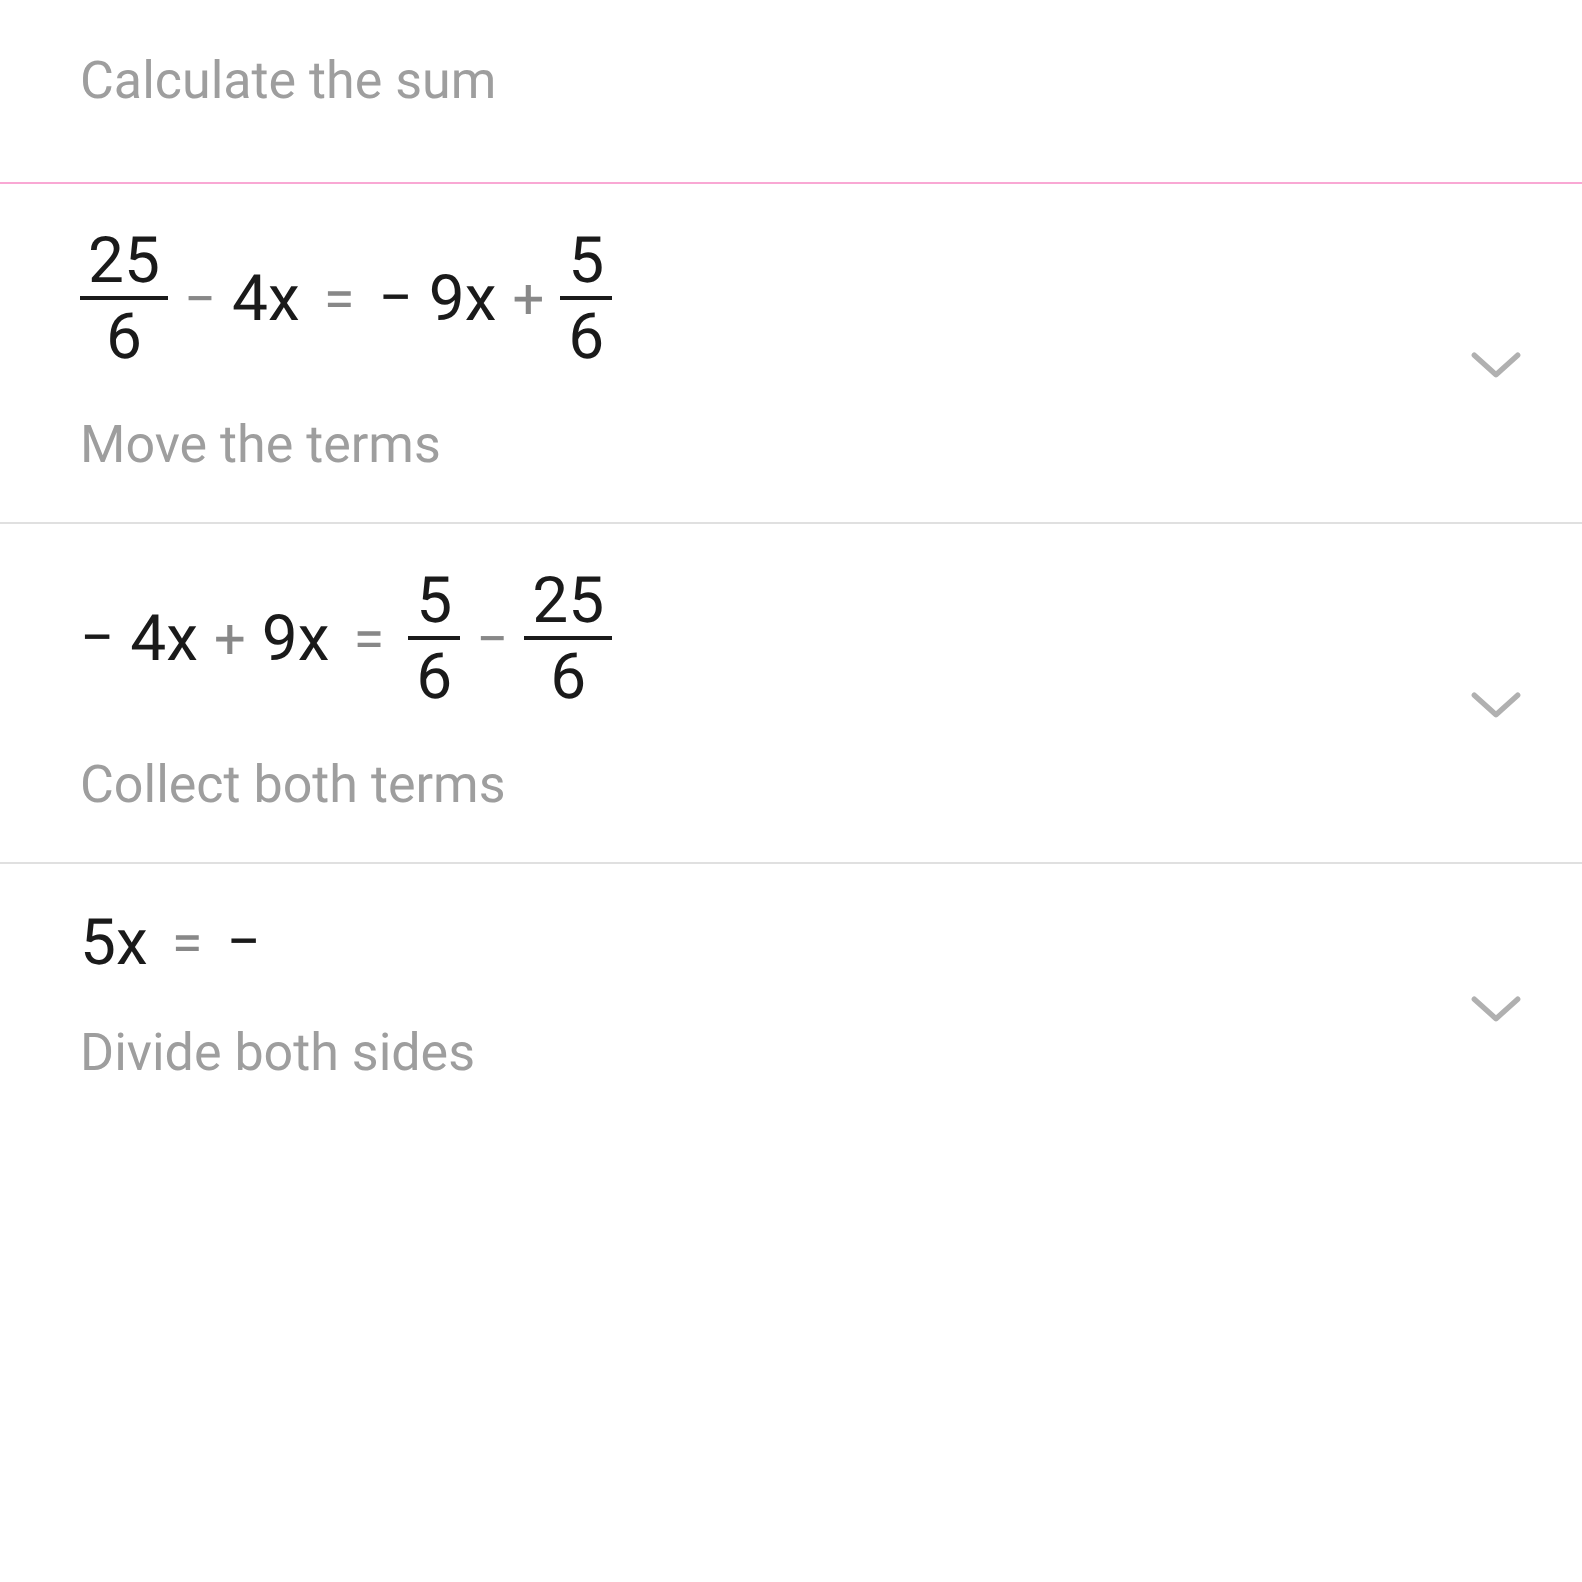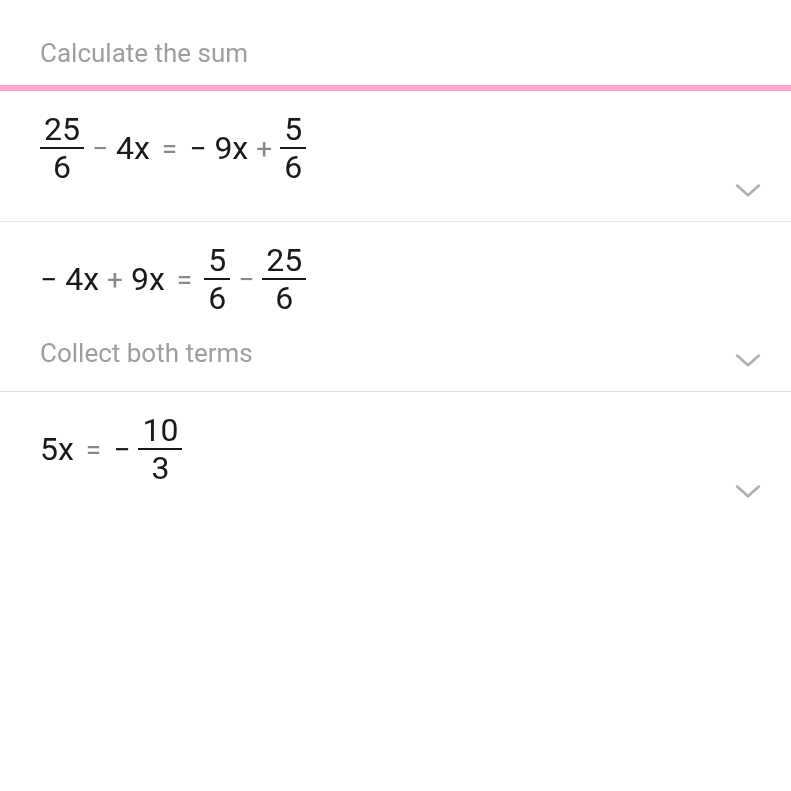--- a/index.html
+++ b/index.html
@@ -17,21 +17,21 @@
     .step {
       border-bottom: 1px solid #e0e0e0;
       padding: 20px 0 18px 40px;
       position: relative;
     }
     .step:first-child {
       padding-top: 20px;
     }
     .step-content {
       display: flex;
-      align-items: flex-end;
+      align-items: center;
       justify-content: space-between;
       padding-right: 30px;
     }
     .step-body {
       flex: 1;
     }
     .equation {
       font-size: 32px;
       color: #1a1a1a;
       margin-bottom: 18px;
@@ -61,23 +61,22 @@
     }
     .chevron {
       margin-top: 14px;
       cursor: pointer;
     }
     .chevron svg {
       width: 26px;
       height: 16px;
     }
     .first-instruction {
-      padding: 22px 40px 12px 40px;
-      border-bottom: 6px solid #f9a8d4;
-      margin-top: 12px;
+      padding: 22px 40px 30px 40px;
+      border-bottom: 1px solid #f9a8d4;
     }
     .op {
       color: #888;
       font-size: 28px;
       margin: 0 2px;
     }
     .eq {
       color: #888;
       font-size: 28px;
       margin: 0 6px;
@@ -106,20 +105,21 @@
         <span>4x</span>
         <span class="eq">=</span>
         <span class="neg">−</span>
         <span>9x</span>
         <span class="op">+</span>
         <span class="fraction">
           <span class="num">5</span>
           <span class="den">6</span>
         </span>
       </div>
+      <div class="instruction">Move the terms</div>
     </div>
     <div class="chevron">
       <svg viewBox="0 0 24 14">
         <path d="M2 2 L12 11 L22 2" stroke="#b0b0b0" stroke-width="2.5" fill="none" stroke-linecap="round" stroke-linejoin="round"></path>
       </svg>
     </div>
   </div>
 </div>
 
 <div class="step">
@@ -153,25 +153,22 @@
   </div>
 </div>
 
 <div class="step" style="border-bottom:none">
   <div class="step-content">
     <div class="step-body">
       <div class="equation">
         <span>5x</span>
         <span class="eq">=</span>
         <span class="neg">−</span>
-        <span class="fraction">
-          <span class="num">10</span>
-          <span class="den">3</span>
-        </span>
       </div>
+      <div class="instruction">Divide both sides</div>
     </div>
     <div class="chevron">
       <svg viewBox="0 0 24 14">
         <path d="M2 2 L12 11 L22 2" stroke="#b0b0b0" stroke-width="2.5" fill="none" stroke-linecap="round" stroke-linejoin="round"></path>
       </svg>
     </div>
   </div>
 </div>
 
 </body></html>

